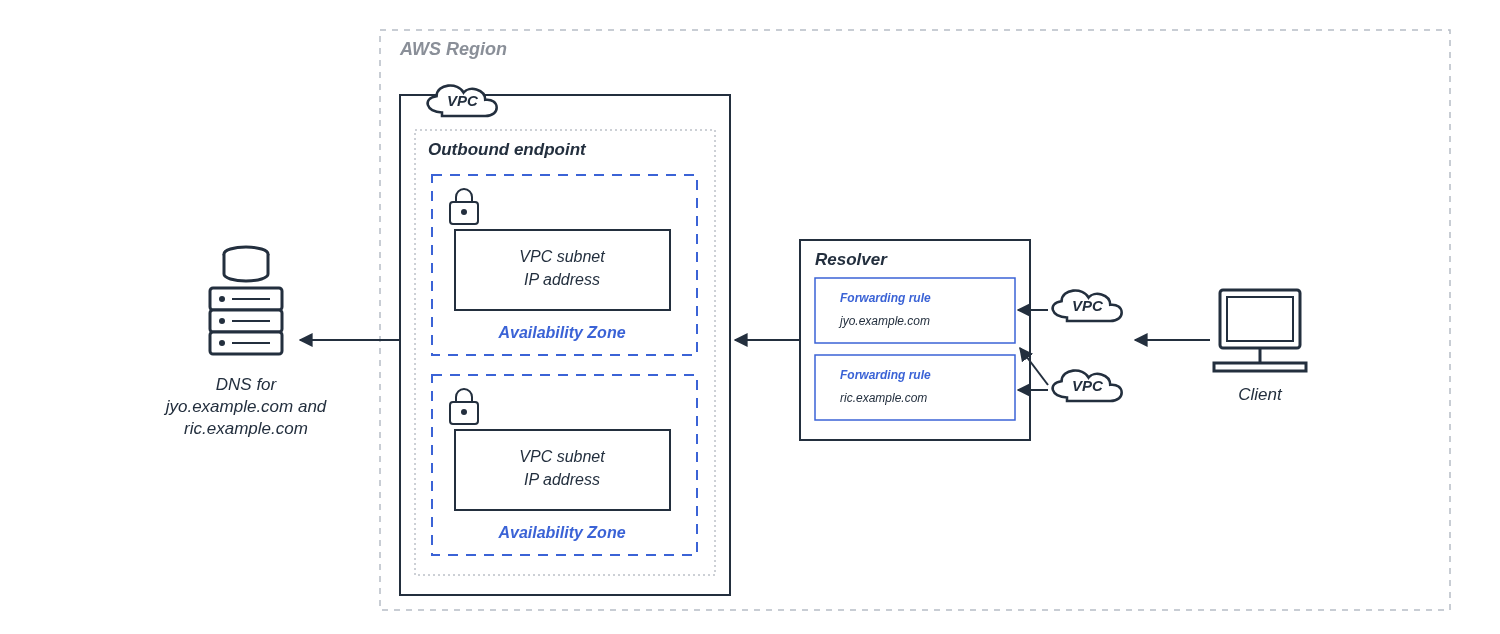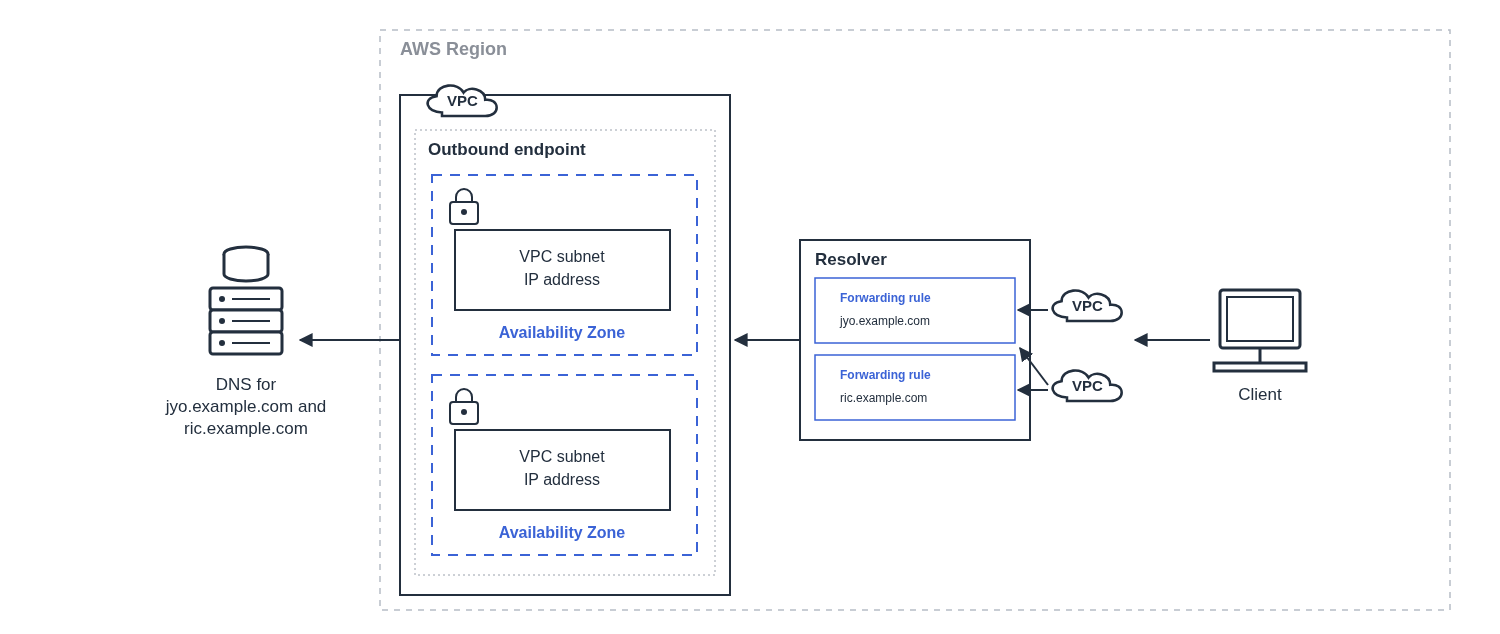--- a/index.html
+++ b/index.html
@@ -6,20 +6,21 @@
     margin: 0;
     padding: 0;
     background: #ffffff;
     font-family: "Amazon Ember", "Helvetica Neue", Arial, sans-serif;
     color: #232f3e;
   }
   .canvas {
     position: relative;
     width: 1228px;
     height: 634px;
+    font-style: italic;
   }
   svg { display: block; }
   .region-label   { font-size: 18px; font-weight: 700; fill: #8a8f98; }
   .section-label  { font-size: 17px; font-weight: 700; fill: #232f3e; }
   .ip-label       { font-size: 16px; fill: #232f3e; }
   .az-label       { font-size: 16px; font-weight: 700; fill: #3b63d6; }
   .resolver-label { font-size: 17px; font-weight: 700; fill: #232f3e; }
   .rule-title     { font-size: 12px; font-weight: 700; fill: #3b63d6; }
   .rule-domain    { font-size: 12px; fill: #232f3e; }
   .vpc-label      { font-size: 15px; font-weight: 600; fill: #232f3e; }

